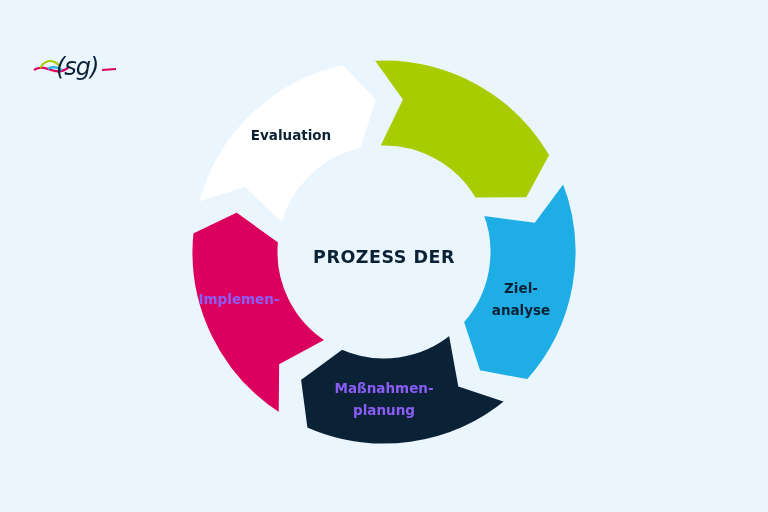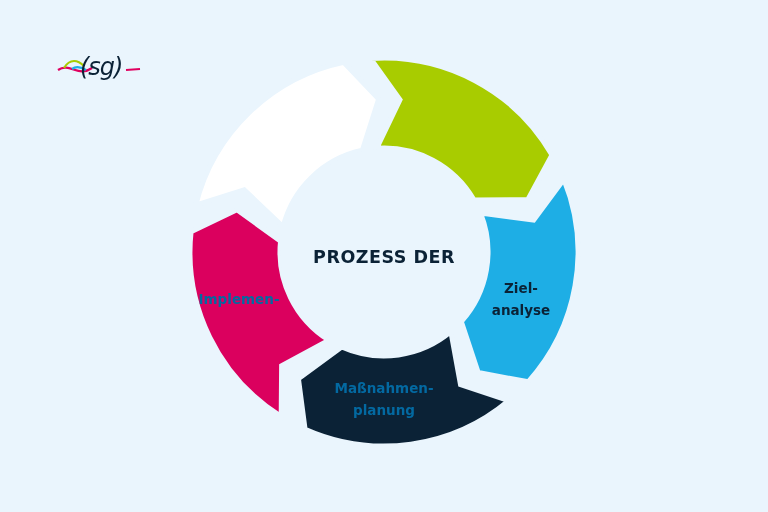--- a/index.html
+++ b/index.html
@@ -3,32 +3,32 @@
   <meta charset="utf-8">
   <style>
     html, body { margin: 0; padding: 0; }
     body {
       width: 768px; height: 512px; overflow: hidden;
       background: #EAF5FD;
       font-family: "DejaVu Sans", "Liberation Sans", sans-serif;
       position: relative;
     }
     #stage { position: absolute; left: 0; top: 0; width: 768px; height: 512px; }
-    .logo { position: absolute; left: 56px; top: 48px; width: 90px; height: 40px; }
+    .logo { position: absolute; left: 32px; top: 48px; width: 90px; height: 40px; }
     .logo-text {
       position: absolute; left: 24px; top: 5px;
       font-family: "DejaVu Sans", sans-serif; font-style: italic;
       font-size: 24px; color: #0B2236; letter-spacing: -1px;
     }
     .label {
       position: absolute; text-align: center; font-weight: bold;
       font-size: 13.5px; line-height: 22px; color: #0B2236;
       transform: translate(-50%, -50%); white-space: nowrap;
     }
-    .label.light { color: #0369a1; }
+    .label.light { color: #8b5cf6; }
     .center-title {
       position: absolute; left: 384px; top: 257px;
       transform: translate(-50%, -50%); text-align: left;
       font-weight: bold; font-size: 17.5px; line-height: 32px;
       color: #0B2236; letter-spacing: 0.5px; white-space: nowrap;
     }
   </style>
 </head>
 <body>
 
@@ -56,17 +56,20 @@
     <div>Ziel-</div>
     <div>analyse</div>
   </div>
   <div class="label light" style="left:384px;top:399px">
     <div>Maßnahmen-</div>
     <div>planung</div>
   </div>
   <div class="label light" style="left:239px;top:299px">
     <div>Implemen-</div>
   </div>
+  <div class="label" style="left:291px;top:135px">
+    <div>Evaluation</div>
+  </div>
 
   <div class="center-title">
     <div>PROZESS DER</div>
   </div>
 </div>
 
 </body></html>

